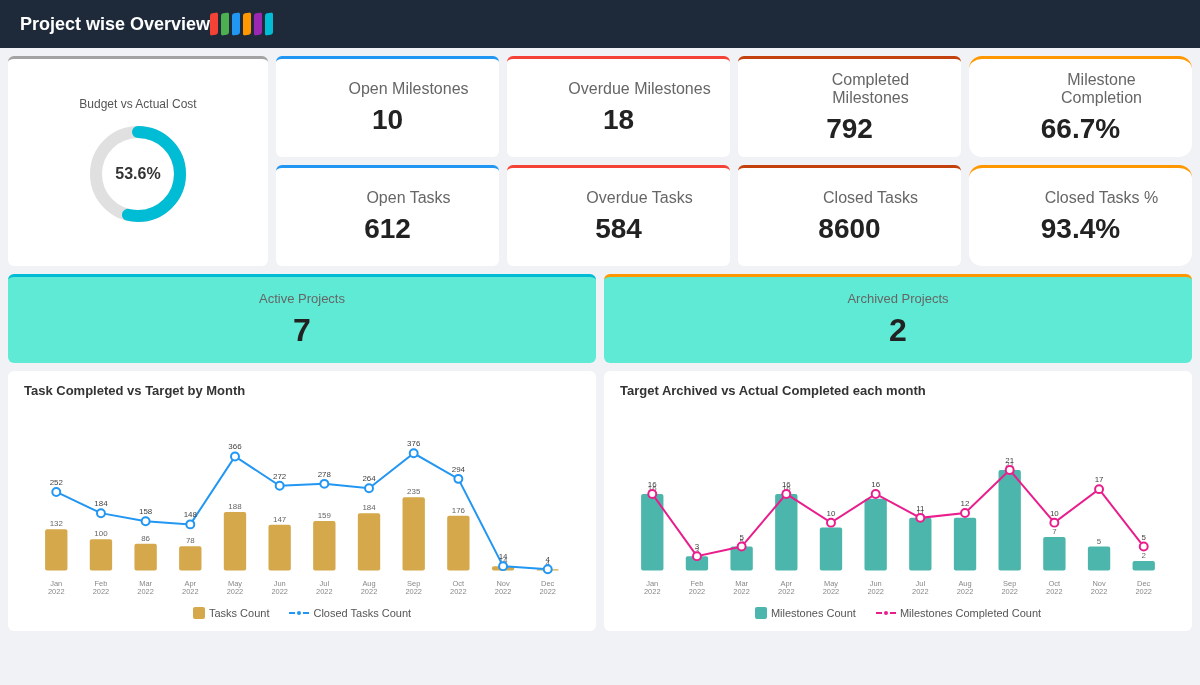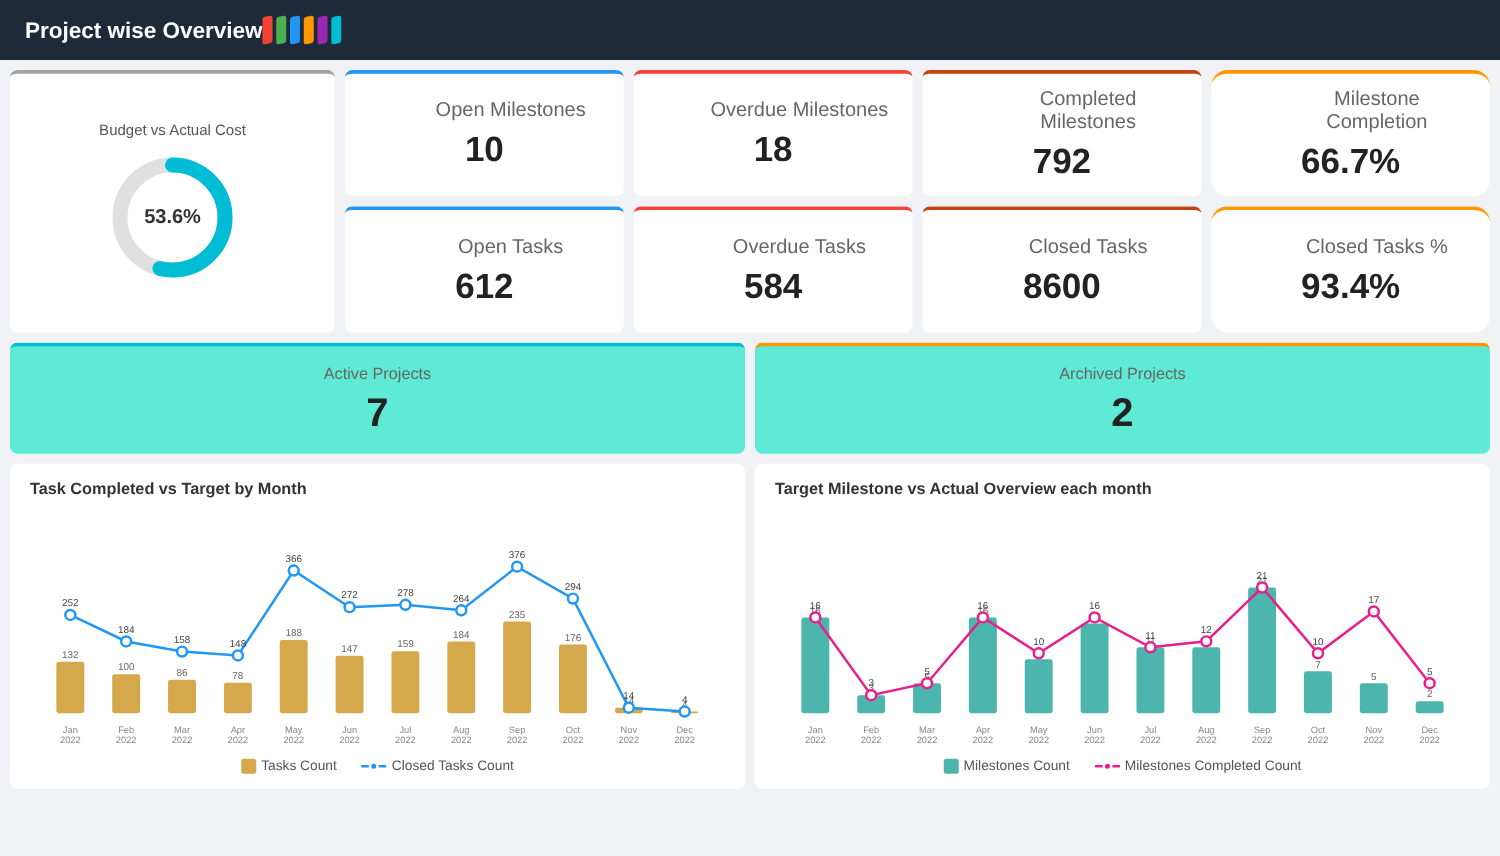--- a/index.html
+++ b/index.html
@@ -219,21 +219,21 @@
         <div class="legend-item">
           <div style="width:20px;height:2px;background:#2196f3;position:relative;">
             <div style="position:absolute;top:-3px;left:50%;transform:translateX(-50%);width:8px;height:8px;border-radius:50%;background:#2196f3;border:2px solid white;"></div>
           </div>
           <span>Closed Tasks Count</span>
         </div>
       </div>
     </div>
 
     <div class="chart-card">
-      <div class="chart-title">Target Milestone vs Actual Overview each month</div>
+      <div class="chart-title">Target Archived vs Actual Completed each month</div>
       <div class="chart-area">
         <svg id="milestone-svg" width="100%" height="195" viewBox="0 0 560 195">
             <rect x="21.25" y="87.85714285714286" width="22.5" height="77.14285714285714" fill="#4db6ac" rx="2"></rect>
             <text x="32.5" y="84.85714285714286" text-anchor="middle" font-size="8" fill="#666">16</text>
             <rect x="66.25" y="150.53571428571428" width="22.5" height="14.464285714285714" fill="#4db6ac" rx="2"></rect>
             <text x="77.5" y="147.53571428571428" text-anchor="middle" font-size="8" fill="#666">3</text>
             <rect x="111.25" y="140.89285714285714" width="22.5" height="24.107142857142858" fill="#4db6ac" rx="2"></rect>
             <text x="122.5" y="137.89285714285714" text-anchor="middle" font-size="8" fill="#666">5</text>
             <rect x="156.25" y="87.85714285714286" width="22.5" height="77.14285714285714" fill="#4db6ac" rx="2"></rect>
             <text x="167.5" y="84.85714285714286" text-anchor="middle" font-size="8" fill="#666">16</text>

